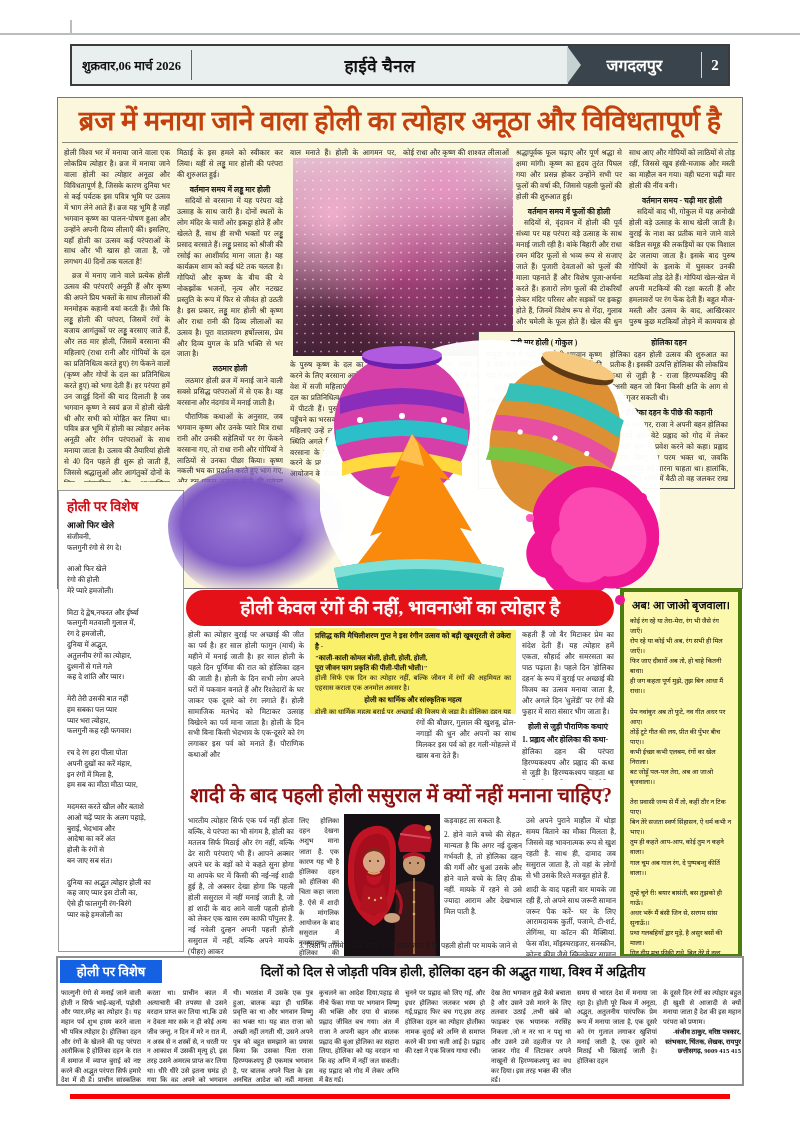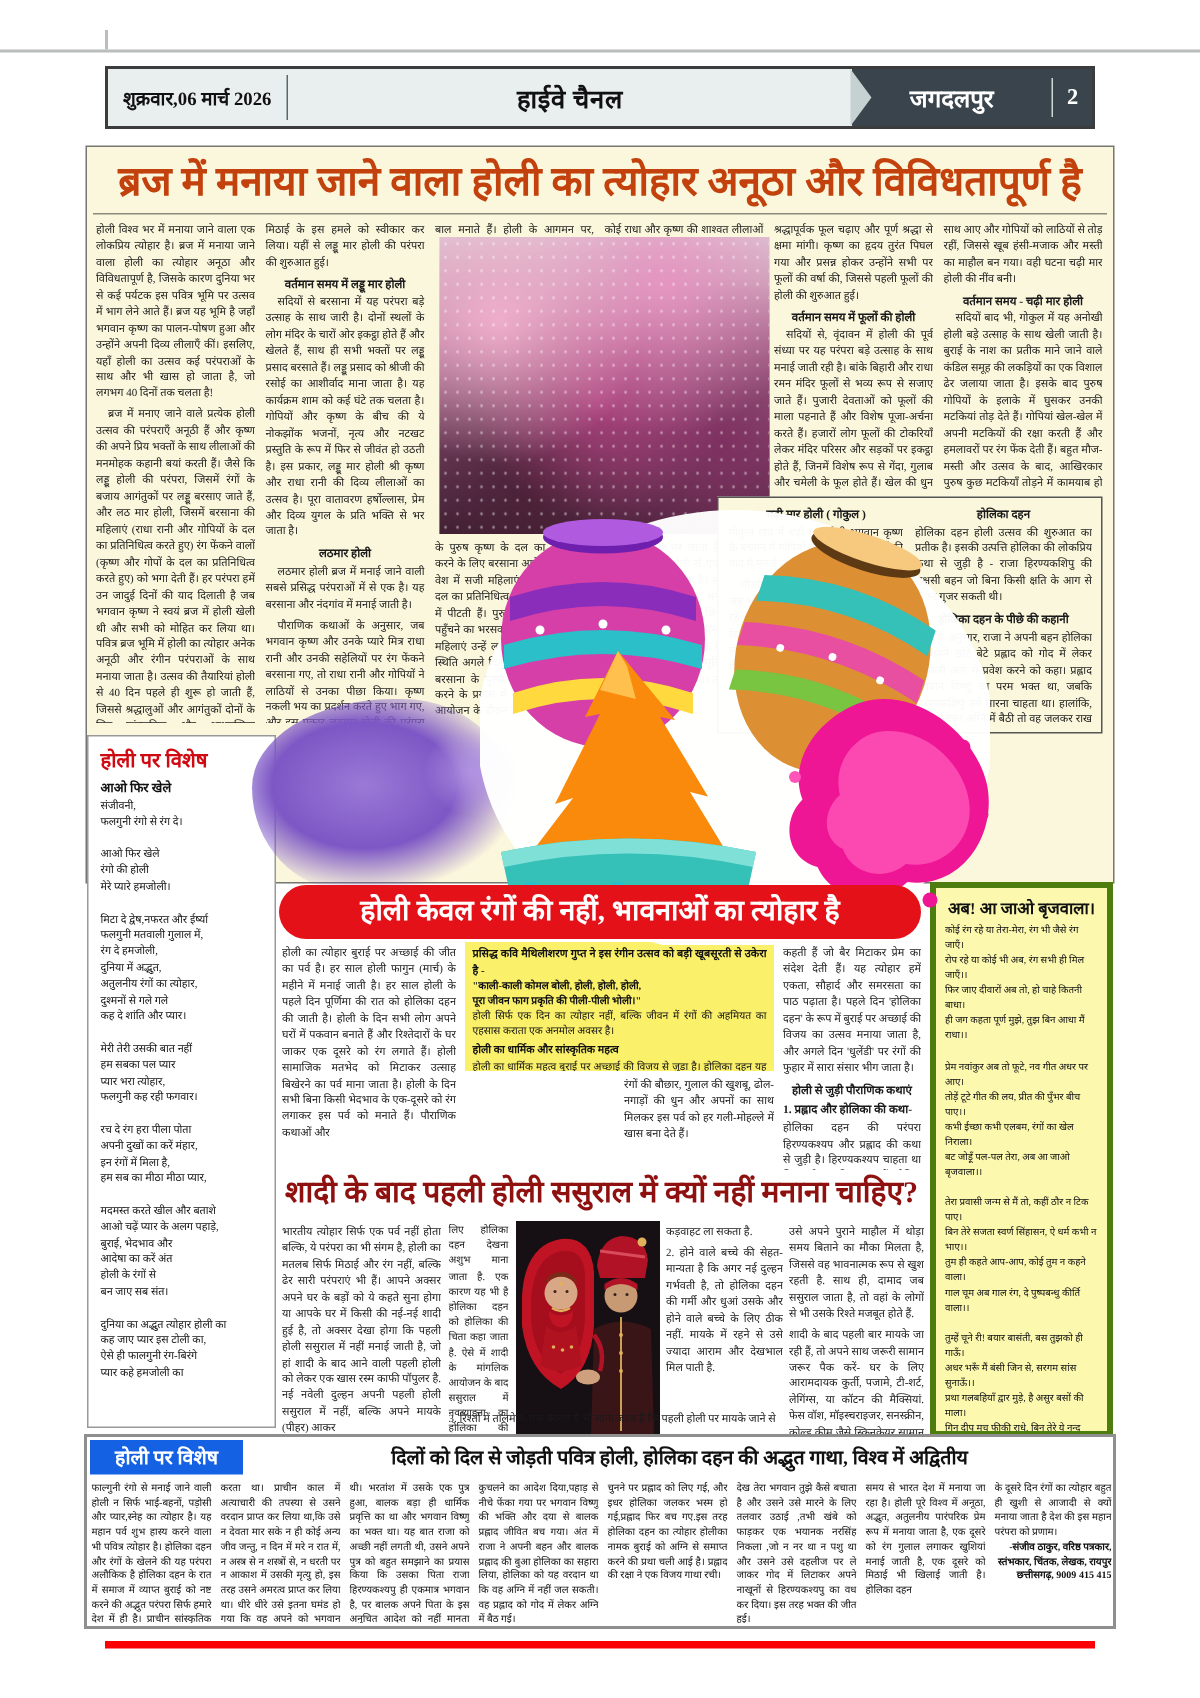--- a/index.html
+++ b/index.html
@@ -49,21 +49,21 @@
   .pots{left:320px;top:338px;width:340px;height:292px;z-index:5;}
   .wedphoto{left:344px;top:814px;width:96px;height:144px;}
   
   .banner{left:186px;top:590px;width:428px;height:36px;background:#e41218;border-radius:18px;z-index:6;
           color:#fff;font-weight:bold;font-size:19px;text-align:center;line-height:36px;white-space:nowrap;overflow:hidden;}
   .quote{left:310px;top:628px;width:206px;height:86px;background:#faf06a;padding:3px 5px;box-sizing:border-box;
          font-size:6.9px;line-height:1.45;overflow:hidden;}
   .quote .qt{font-weight:bold;font-size:7.3px;margin:0 0 1px;}
   .quote .ql{font-weight:bold;margin:0;}
   .quote p{margin:0 0 2px;text-align:justify;}
-  .quote h5{margin:1px 0;font-size:7.2px;text-align:left;}
+  .quote h5{margin:1px 0;font-size:7.2px;text-align:center;}
   
   .sidebar{left:58px;top:490px;width:126px;height:462px;background:#fff;border:1px solid #999;
            box-sizing:border-box;padding:6px 8px;overflow:hidden;}
   .sb-title{color:#d00a12;font-weight:bold;font-size:13.5px;margin:0 0 4px;}
   .sb-sub{font-weight:bold;font-size:8.6px;margin:0 0 1px;}
   .sb-poem{font-size:7.2px;line-height:1.5;white-space:pre-line;}
   
   .brij{left:620px;top:588px;width:122px;height:370px;background:#fcf9ae;border:4px solid #4d7c0f;
         box-sizing:border-box;padding:5px 6px;overflow:hidden;}
   .brij-title{font-weight:bold;font-size:11px;text-align:center;margin:0 0 4px;}

